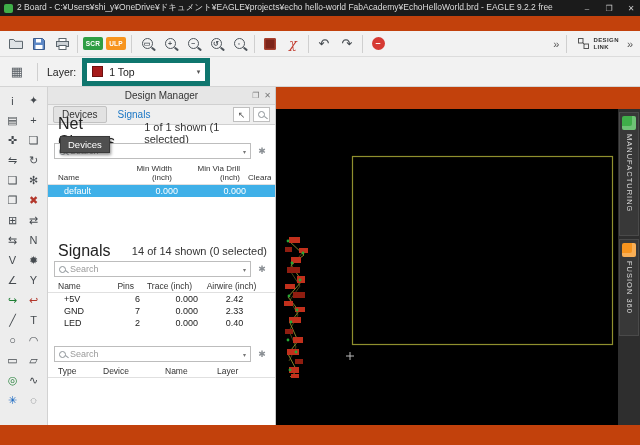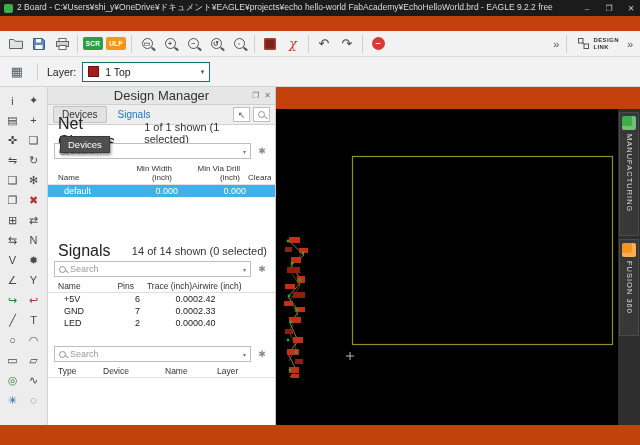--- a/index.html
+++ b/index.html
@@ -31,36 +31,36 @@
   .stop-circle{width:13px;height:13px;border-radius:50%;color:#fff;font-size:9px;font-weight:bold;display:flex;align-items:center;justify-content:center;line-height:1}
   .tb-right{margin-left:auto;display:flex;align-items:center;gap:4px;padding-right:2px}
   .overflow-glyph{font-size:11px;color:#555}
   .design-link{display:flex;align-items:center;gap:4px;padding:1px 4px}
   .dl-text div{font-size:6px;color:#333;line-height:6.5px;letter-spacing:.4px;font-weight:bold}
 
   
   .toolbar2{position:absolute;top:57px;left:0;right:0;height:30px;background:#f2f2f2;border-bottom:1px solid #d4d4d4;display:flex;align-items:center;padding:0 6px;gap:6px}
   .grid-glyph{font-size:13px;color:#565c62;line-height:1}
   .layer-label{font-size:10.5px;color:#222}
-  .layer-dd{width:128px;height:20px;background:#fff;border:1px solid #0f766e;display:flex;align-items:center;padding:0 5px;gap:6px}
+  .layer-dd{width:128px;height:28px;background:#fff;border:5px solid #0f766e;display:flex;align-items:center;padding:0 5px;gap:6px}
   .layer-swatch{width:11px;height:11px;border:1px solid #6d1010;flex:none}
   .layer-name{font-size:10.5px;color:#222;flex:1}
   .dd-caret{font-size:7px;color:#555}
 
   
   .main{position:absolute;top:87px;left:0;right:0;bottom:20px}
 
   
   .palette{position:absolute;left:0;top:0;bottom:0;width:48px;background:#ededed;border-right:1px solid #d2d2d2;display:flex;flex-wrap:wrap;align-content:flex-start;padding:3px 2px}
   .tool{width:21px;height:20px;display:flex;align-items:center;justify-content:center;font-size:11px;color:#454a4f}
 
   
   .panel{position:absolute;left:48px;top:0;bottom:0;width:228px;background:#fff;border-right:1px solid #c9c9c9;display:flex;flex-direction:column}
   .panel-header{height:18px;background:#e6e6e6;border-bottom:1px solid #d0d0d0;display:flex;align-items:center;justify-content:center;position:relative;flex:none}
-  .panel-title{font-size:13px;color:#333}
+  .panel-title{font-size:10px;color:#333}
   .hicons{position:absolute;right:4px;top:0;bottom:0;display:flex;align-items:center;gap:5px}
   .hicon{color:#777;font-size:8px}
   .tabrow{height:20px;background:#efefef;border-bottom:1px solid #d0d0d0;display:flex;align-items:center;padding:0 5px;gap:3px;flex:none}
   .tab{font-size:10px;padding:2px 8px;color:#333}
   .tab.devices{background:#e2e2e2;border:1px solid #c2c2c2;border-radius:2px}
   .tab.active{color:#1976c5}
   .ticons{margin-left:auto;display:flex;gap:3px}
   .tbox{width:17px;height:15px;border:1px solid #bfbfbf;background:#fff;display:flex;align-items:center;justify-content:center;font-size:9px;color:#555}
   .smag{width:7px;height:7px;border:1.1px solid #8d9398;border-radius:50%;position:relative;flex:none}
   .smag::after{content:"";position:absolute;width:3.5px;height:1.1px;background:#8d9398;right:-3px;bottom:-1px;transform:rotate(38deg)}
@@ -73,21 +73,21 @@
   .search-caret{font-size:6px;color:#777}
   .filter-btn{width:14px;height:14px;display:flex;align-items:center;justify-content:center;color:#8a8f94;font-size:9px;flex:none}
   .thead{display:flex;padding:0 4px 0 10px;border-bottom:1px solid #e0e0e0;color:#333;flex:none}
   .thead.two{height:24px;font-size:8px;line-height:9px;align-items:flex-end;padding-bottom:2px}
   .thead.one{height:14px;font-size:8.5px;align-items:center}
   .th{white-space:pre-line;overflow:hidden}
   .trow{display:flex;padding:0 4px 0 16px;height:12px;align-items:center;font-size:9px;color:#222;flex:none}
   .trow.selected{color:#fff}
   .nc-name{width:52px}.nc-w{width:62px;text-align:right}.nc-d{width:68px;text-align:right}
   .nc-c{flex:1;text-align:left;padding-left:8px;white-space:nowrap;overflow:hidden}
-  .sg-name{width:46px}.sg-pins{width:30px;text-align:right}.sg-trace{width:58px;text-align:right}.sg-air{flex:1;text-align:left;overflow:hidden;white-space:nowrap}
+  .sg-name{width:46px}.sg-pins{width:30px;text-align:right}.sg-trace{width:58px;text-align:right}.sg-air{flex:1;text-align:center;overflow:hidden;white-space:nowrap}
   .it-type{width:45px}.it-dev{width:62px}.it-name{width:52px}.it-layer{flex:1}
   .space1{height:46px;flex:none}.space2{height:15px;flex:none}
   .filler{flex:1;background:#fff}
   .tooltip{position:absolute;left:12px;top:49px;background:#4f4f4f;color:#fff;font-size:9.5px;padding:2px 7px;border:1px solid #3a3a3a;box-shadow:1px 2px 3px rgba(0,0,0,.45);z-index:5;white-space:nowrap}
 
   
   .canvas-wrap{position:absolute;left:276px;right:0;top:0;bottom:0}
   .coordrow{position:absolute;top:0;left:0;right:0;height:22px;background:#f2f2f2;border-bottom:1px solid #d4d4d4;display:flex;align-items:center;padding:0 4px 0 8px;gap:8px}
   .coord-text{font-size:9.5px;color:#222;white-space:nowrap}
   .cmd-box{flex:1;height:16px;border:1px solid #3d8fd1;background:#fff;display:flex;align-items:center;padding:0 4px;gap:3px}

